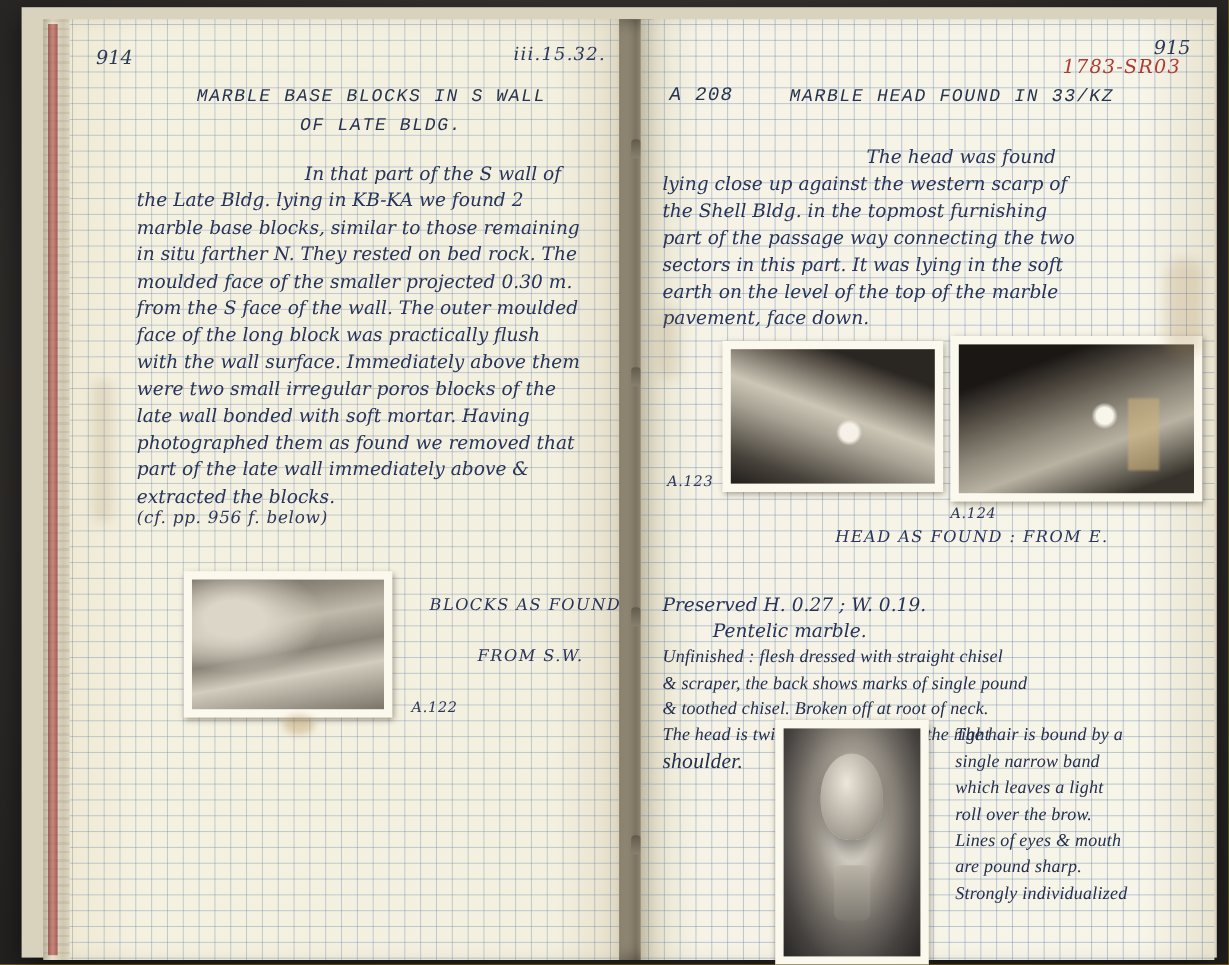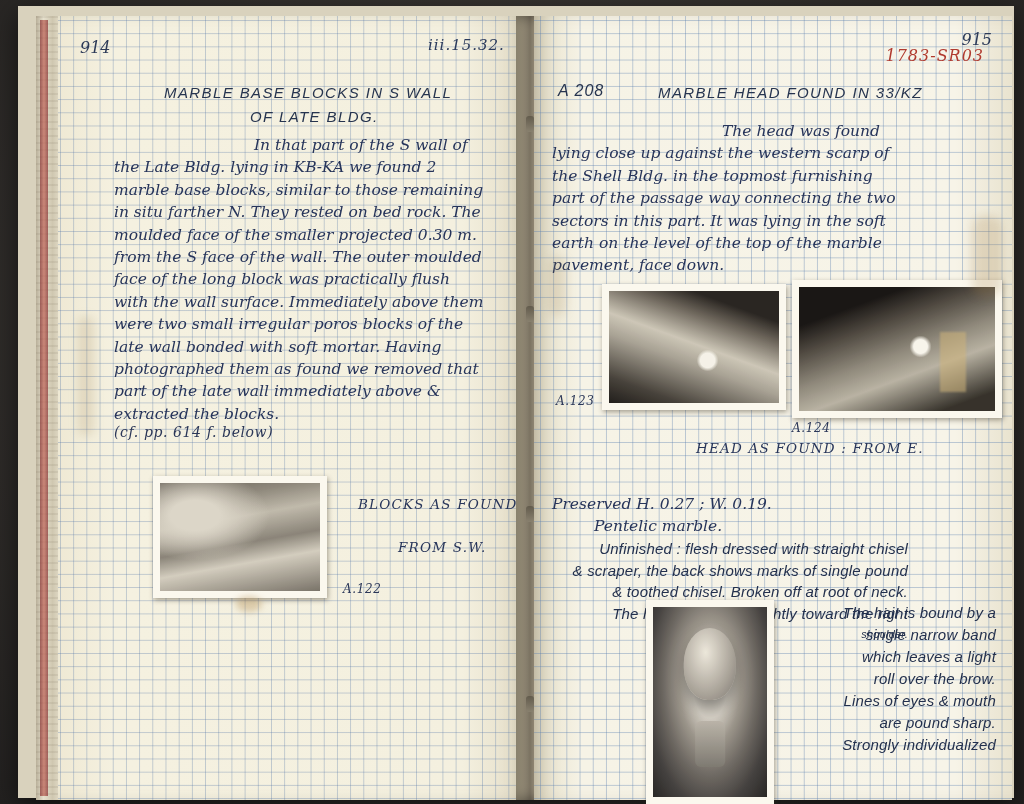--- a/index.html
+++ b/index.html
@@ -75,42 +75,41 @@
   }
   .stitch{
     position:absolute;left:508px;width:8px;height:16px;border-radius:3px;
     background:linear-gradient(180deg,#5d5648,#8a8270);
     opacity:.85;
   }
   
   .stain{position:absolute;border-radius:50%;pointer-events:none;}
   
   .hw{
-    font-family:Liberation Sans, sans-serif;
+    font-family:Liberation Serif, serif;
     color:#23304d;
     font-style:italic;
     letter-spacing:.2px;
     line-height:1.05;
-    text-align:right;
   }
   .pgnum{
     position:absolute;font-family:"DejaVu Serif",serif;font-style:italic;
     color:#2c3a58;font-size:16px;
   }
   .topcode{
     position:absolute;font-family:"DejaVu Serif",serif;font-style:italic;
     color:#2a3a5c;font-size:15px;letter-spacing:1px;
   }
   .redcode{
     position:absolute;font-family:"DejaVu Serif",serif;
     color:#b03a2f;font-size:16px;letter-spacing:1px;font-style:italic;margin-left:14px;
   }
   .title{
-    position:absolute;font-family:Liberation Sans, sans-serif;font-style:italic;
-    color:#26344f;font-size:15px;letter-spacing:1.4px;margin-top:12px;
+    position:absolute;font-family:Liberation Mono, monospace;font-style:italic;
+    color:#26344f;font-size:15px;letter-spacing:1.4px;
   }
   .para{
     position:absolute;font-family:"DejaVu Serif",serif;font-style:italic;
     color:#26345a;font-size:15.5px;line-height:22.4px;
     width:370px;
   }
   .para.right{width:352px;}
   .caption{
     position:absolute;font-family:"DejaVu Serif",serif;font-style:italic;
     color:#27355a;font-size:13.5px;letter-spacing:1.2px;
@@ -180,21 +179,21 @@
       <div class="grid blue"></div>
 
       <div class="pgnum" style="left:22px;top:22px;">914</div>
       <div class="topcode" style="left:370px;top:20px;">iii.15.32.</div>
 
       <div class="title" style="left:106px;top:56px;">MARBLE BASE BLOCKS IN S WALL</div>
       <div class="title" style="left:192px;top:80px;">OF LATE BLDG.</div>
 
       <div class="para" style="left:56px;top:118px;text-indent:140px;">In that part of the S wall of the Late Bldg. lying in KB-KA we found 2 marble base blocks, similar to those remaining in situ farther N. They rested on bed rock. The moulded face of the smaller projected 0.30 m. from the S face of the wall. The outer moulded face of the long block was practically flush with the wall surface. Immediately above them were two small irregular poros blocks of the late wall bonded with soft mortar. Having photographed them as found we removed that part of the late wall immediately above &amp; extracted the blocks.</div>
 
-      <div class="smallcap" style="left:56px;top:408px;font-size:14px;">(cf. pp. 614 f. below)</div>
+      <div class="smallcap" style="left:56px;top:408px;font-size:14px;">(cf. pp. 956 f. below)</div>
 
       <div class="photo ph1" style="left:95px;top:460px;width:160px;height:108px;">
         <div class="img"></div>
       </div>
       <div class="caption" style="left:300px;top:480px;">BLOCKS AS FOUND.</div>
       <div class="caption" style="left:340px;top:523px;">FROM S.W.</div>
       <div class="smallcap" style="left:285px;top:566px;">A.122</div>
 
       <div class="stain" style="left:178px;top:580px;width:26px;height:16px;background:rgba(176,134,72,.35);filter:blur(3px);"></div>
       <div class="stain" style="left:20px;top:300px;width:16px;height:120px;background:rgba(150,120,70,.18);filter:blur(5px);border-radius:8px;"></div>
@@ -230,21 +229,21 @@
       <div class="caption" style="left:162px;top:424px;">HEAD AS FOUND : FROM E.</div>
 
       <div class="para right" style="left:18px;top:478px;width:330px;line-height:21px;">Preserved H. 0.27 ; W. 0.19.</div>
       <div class="para right" style="left:18px;top:500px;width:330px;line-height:21px;margin-left:42px;">Pentelic marble.</div>
 
       <div style="position:absolute;left:18px;top:522px;width:356px;">
         <div class="hw" style="font-size:15px;line-height:21.5px;">Unfinished : flesh dressed with straight chisel</div>
         <div class="hw" style="font-size:15px;line-height:21.5px;">&amp; scraper, the back shows marks of single pound</div>
         <div class="hw" style="font-size:15px;line-height:21.5px;">&amp; toothed chisel. Broken off at root of neck.</div>
         <div class="hw" style="font-size:15px;line-height:21.5px;">The head is twisted slightly toward the right</div>
-        <div class="hw" style="font-size:11px;line-height:21.5px;">shoulder.</div>
+        <div class="hw" style="font-size:18px;line-height:21.5px;">shoulder.</div>
       </div>
 
       <div style="position:absolute;left:262px;top:586px;width:200px;">
         <div class="hw" style="font-size:15px;line-height:22px;">The hair is bound by a</div>
         <div class="hw" style="font-size:15px;line-height:22px;">single narrow band</div>
         <div class="hw" style="font-size:15px;line-height:22px;">which leaves a light</div>
         <div class="hw" style="font-size:15px;line-height:22px;">roll over the brow.</div>
         <div class="hw" style="font-size:15px;line-height:22px;">Lines of eyes &amp; mouth</div>
         <div class="hw" style="font-size:15px;line-height:22px;">are pound sharp.</div>
         <div class="hw" style="font-size:15px;line-height:22px;">Strongly individualized</div>

